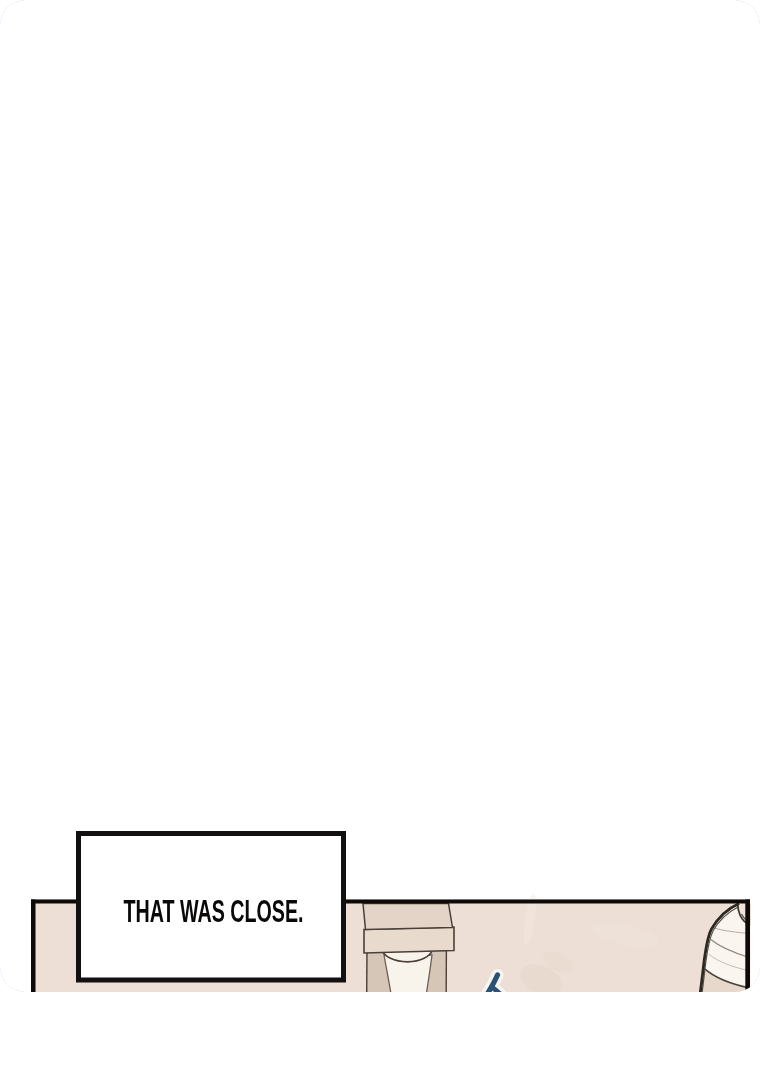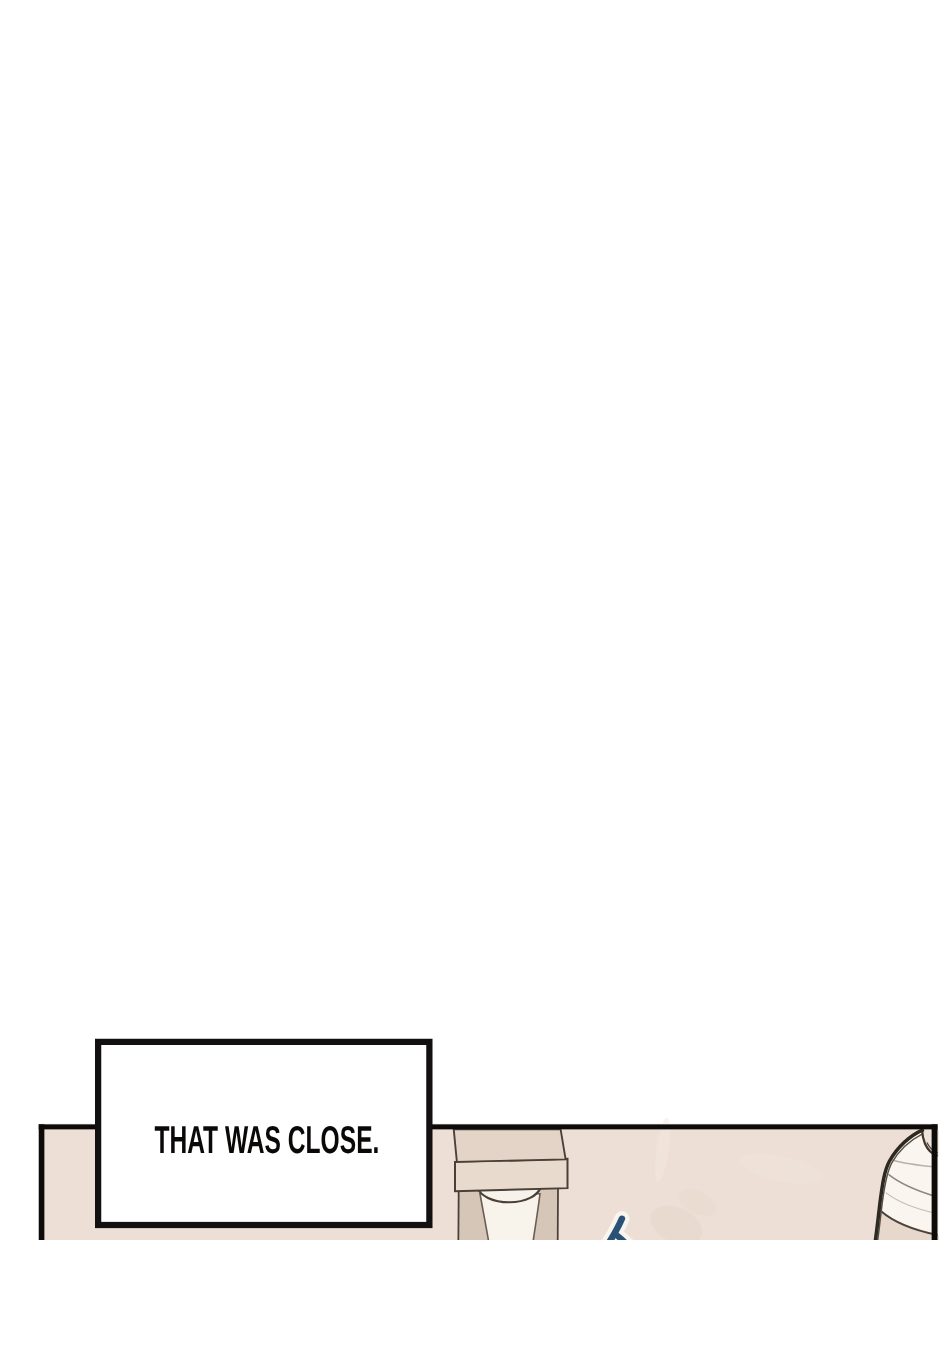--- a/index.html
+++ b/index.html
@@ -1,16 +1,16 @@
 <!DOCTYPE html>
 <html><head>
 <meta charset="utf-8">
 <style>
   html,body{margin:0;padding:0;background:#ffffff;}
-  #page{position:relative;width:760px;height:992px;background:#c4b5fd;overflow:hidden;}
+  #page{position:relative;width:760px;height:992px;background:#c4b5fd;overflow:hidden;border-radius:25px;}
   svg{display:block;}
   text{font-family:"Liberation Sans", sans-serif;}
 </style>
 </head>
 <body>
 <div id="page">
 <svg width="760" height="1080" viewBox="0 0 760 1080" xmlns="http://www.w3.org/2000/svg">
 
   <rect x="0" y="0" width="760" height="1080" fill="#ffffff"></rect>
 

